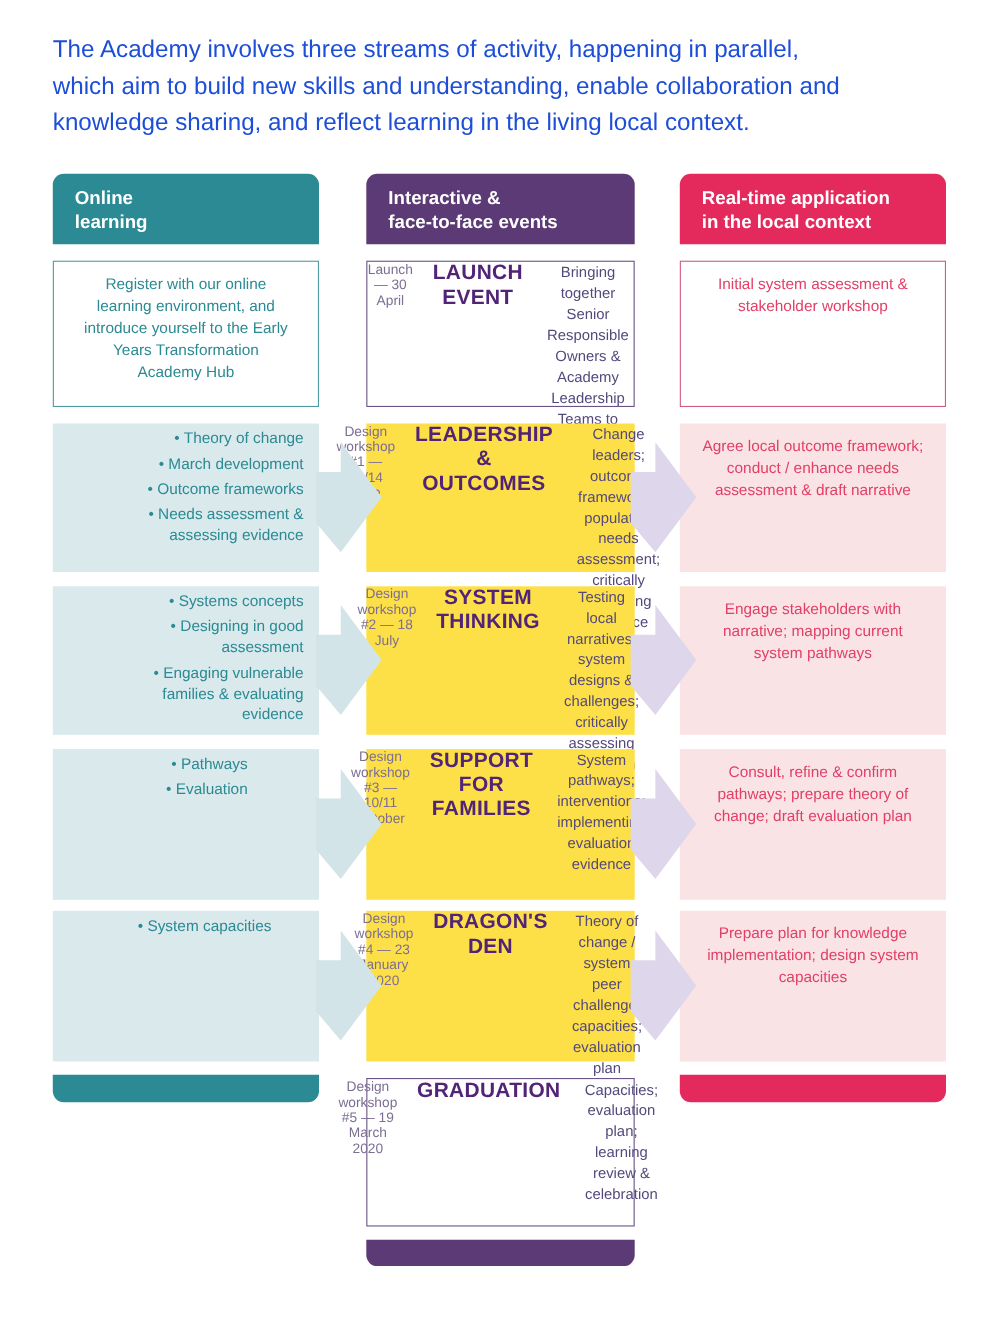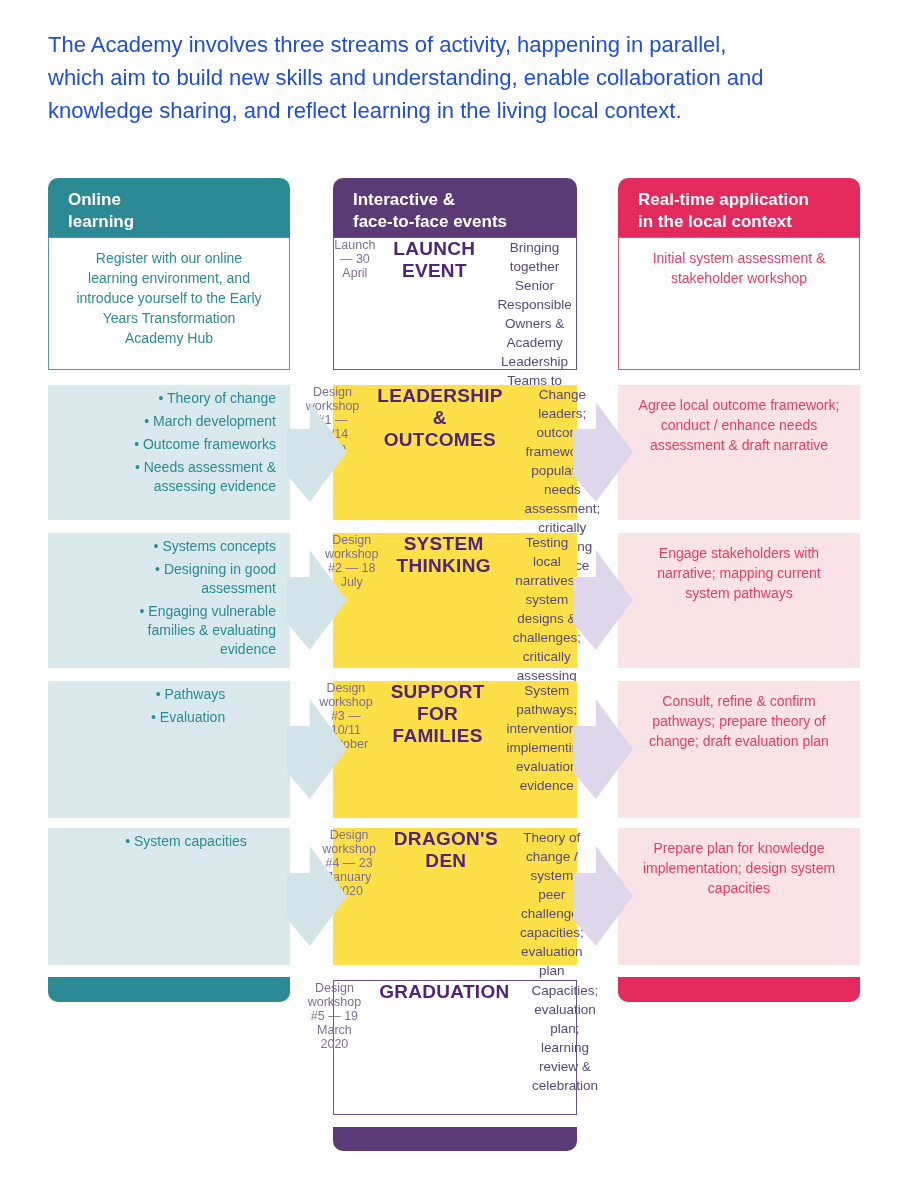--- a/index.html
+++ b/index.html
@@ -36,21 +36,20 @@
 
   .hdr {
     position: absolute;
     border-radius: 10px 10px 0 0;
     color: #ffffff;
     font-weight: bold;
     font-size: 17px;
     line-height: 22px;
     padding: 11px 14px 0 20px;
     white-space: pre-line;
-    margin-top: 20px;
   }
   .hdr-teal   { background: #2b8a93; }
   .hdr-purple { background: #5c3a75; }
   .hdr-pink   { background: #e42a5c; }
 
   .box {
     position: absolute;
     display: flex;
     flex-direction: row;
     justify-content: center;

